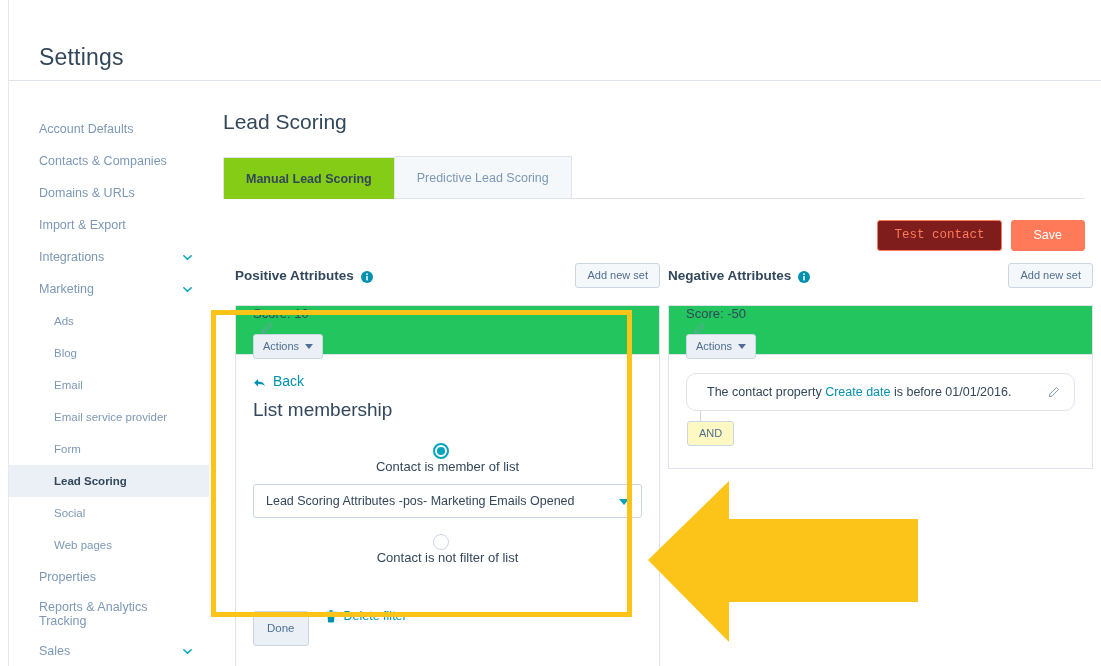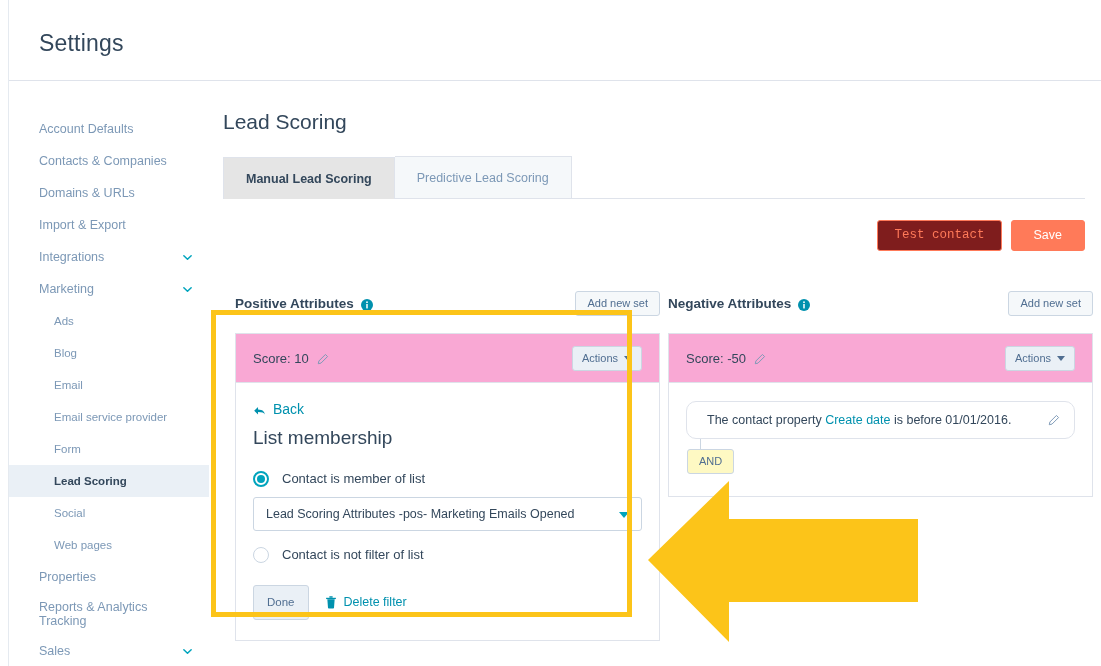--- a/index.html
+++ b/index.html
@@ -35,21 +35,21 @@
     top: 0;
     width: 1092px;
     height: 81px;
     background: #ffffff;
     border-bottom: 1px solid #dfe3eb;
     box-sizing: border-box;
   }
   #settings-title {
     position: absolute;
     left: 30px;
-    top: 30px;
+    top: 44px;
     font-size: 23px;
     font-weight: 400;
     color: #33475b;
     letter-spacing: 0.2px;
   }
 
   
   #sidebar {
     position: absolute;
     left: 0;
@@ -134,21 +134,21 @@
     line-height: 42px;
     padding: 0 22px;
     font-size: 12.5px;
     box-sizing: border-box;
     cursor: pointer;
     border: 1px solid #dfe3eb;
     border-bottom: none;
     position: relative;
   }
   .tab.active {
-    background: #e5e5e5;
+    background: #84cc16;
     color: #33475b;
     font-weight: 700;
     margin-bottom: -1px;
     padding-bottom: 1px;
   }
   .tab.inactive {
     background: #f5f8fa;
     color: #7c98b6;
     border-left: none;
   }
@@ -184,21 +184,21 @@
     height: 31px;
     line-height: 29px;
     cursor: pointer;
     font-family: inherit;
     box-sizing: border-box;
   }
 
   
   .column {
     position: absolute;
-    top: 208px;
+    top: 180px;
     padding-left: 12px;
   }
   #positive-column { left: 14px; width: 425px; }
   #negative-column { left: 447px; width: 425px; }
 
   .col-header {
     display: flex;
     align-items: center;
     height: 28px;
     margin-bottom: 16px;
@@ -230,27 +230,28 @@
     white-space: nowrap;
   }
 
   
   .card {
     border: 1px solid #dfe3eb;
     background: #ffffff;
     box-sizing: border-box;
   }
   .card-head {
-    background: #f9a8d4;
+    background: #22c55e;
     border-bottom: 1px solid #dfe3eb;
     height: 49px;
     display: flex;
-    align-items: center;
+    align-items: flex-start;
     padding: 0 17px;
     box-sizing: border-box;
+    flex-direction: column;
   }
   .score-text {
     font-size: 13px;
     color: #33475b;
   }
   .pencil-icon {
     width: 13px;
     height: 13px;
     margin-left: 7px;
     flex: 0 0 auto;
@@ -301,20 +302,21 @@
     color: #33475b;
     margin: 6px 0 22px 0;
   }
 
   
   .radio-row {
     display: flex;
     align-items: center;
     margin-bottom: 10px;
     cursor: pointer;
+    flex-direction: column;
   }
   .radio {
     width: 16px; height: 16px;
     border-radius: 50%;
     box-sizing: border-box;
     flex: 0 0 auto;
     margin-right: 13px;
     position: relative;
   }
   .radio.on {
@@ -373,20 +375,21 @@
     border: 1px solid #cbd6e2;
     border-radius: 3px;
     color: #506e91;
     font-size: 11.5px;
     height: 35px;
     line-height: 25px;
     padding: 0 13px;
     cursor: pointer;
     font-family: inherit;
     box-sizing: border-box;
+    margin-top: 24px;
   }
   .delete-link {
     display: inline-flex;
     align-items: center;
     margin-left: 16px;
     font-size: 12.5px;
     color: #0091ae;
     cursor: pointer;
   }
   .trash-icon {

